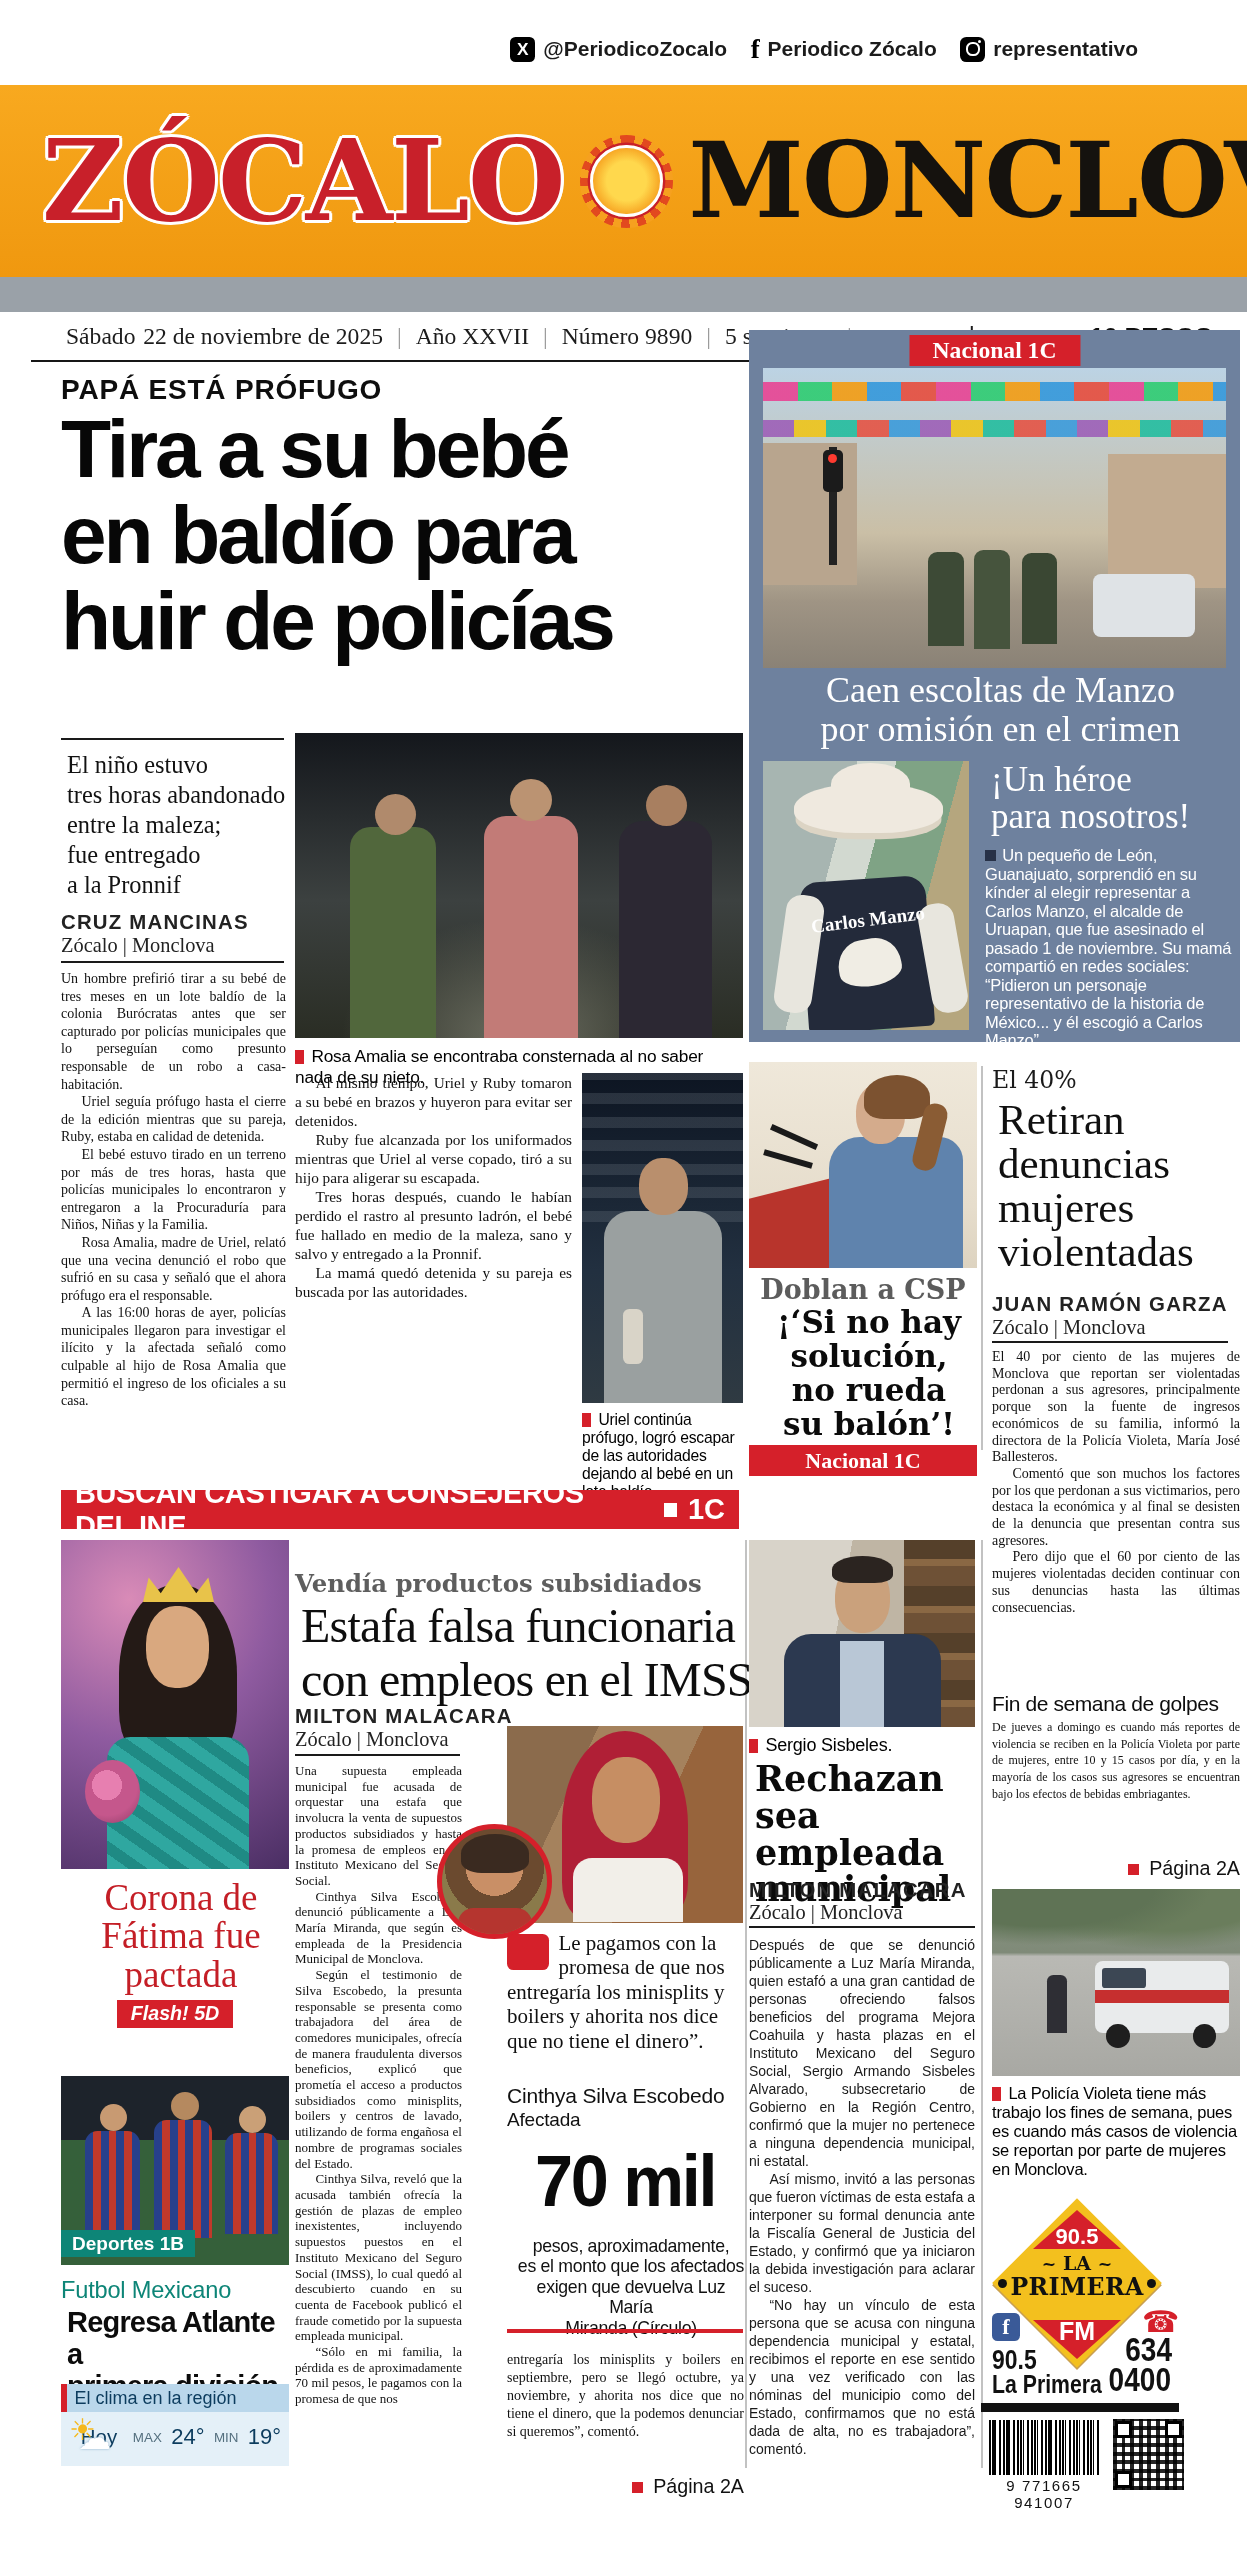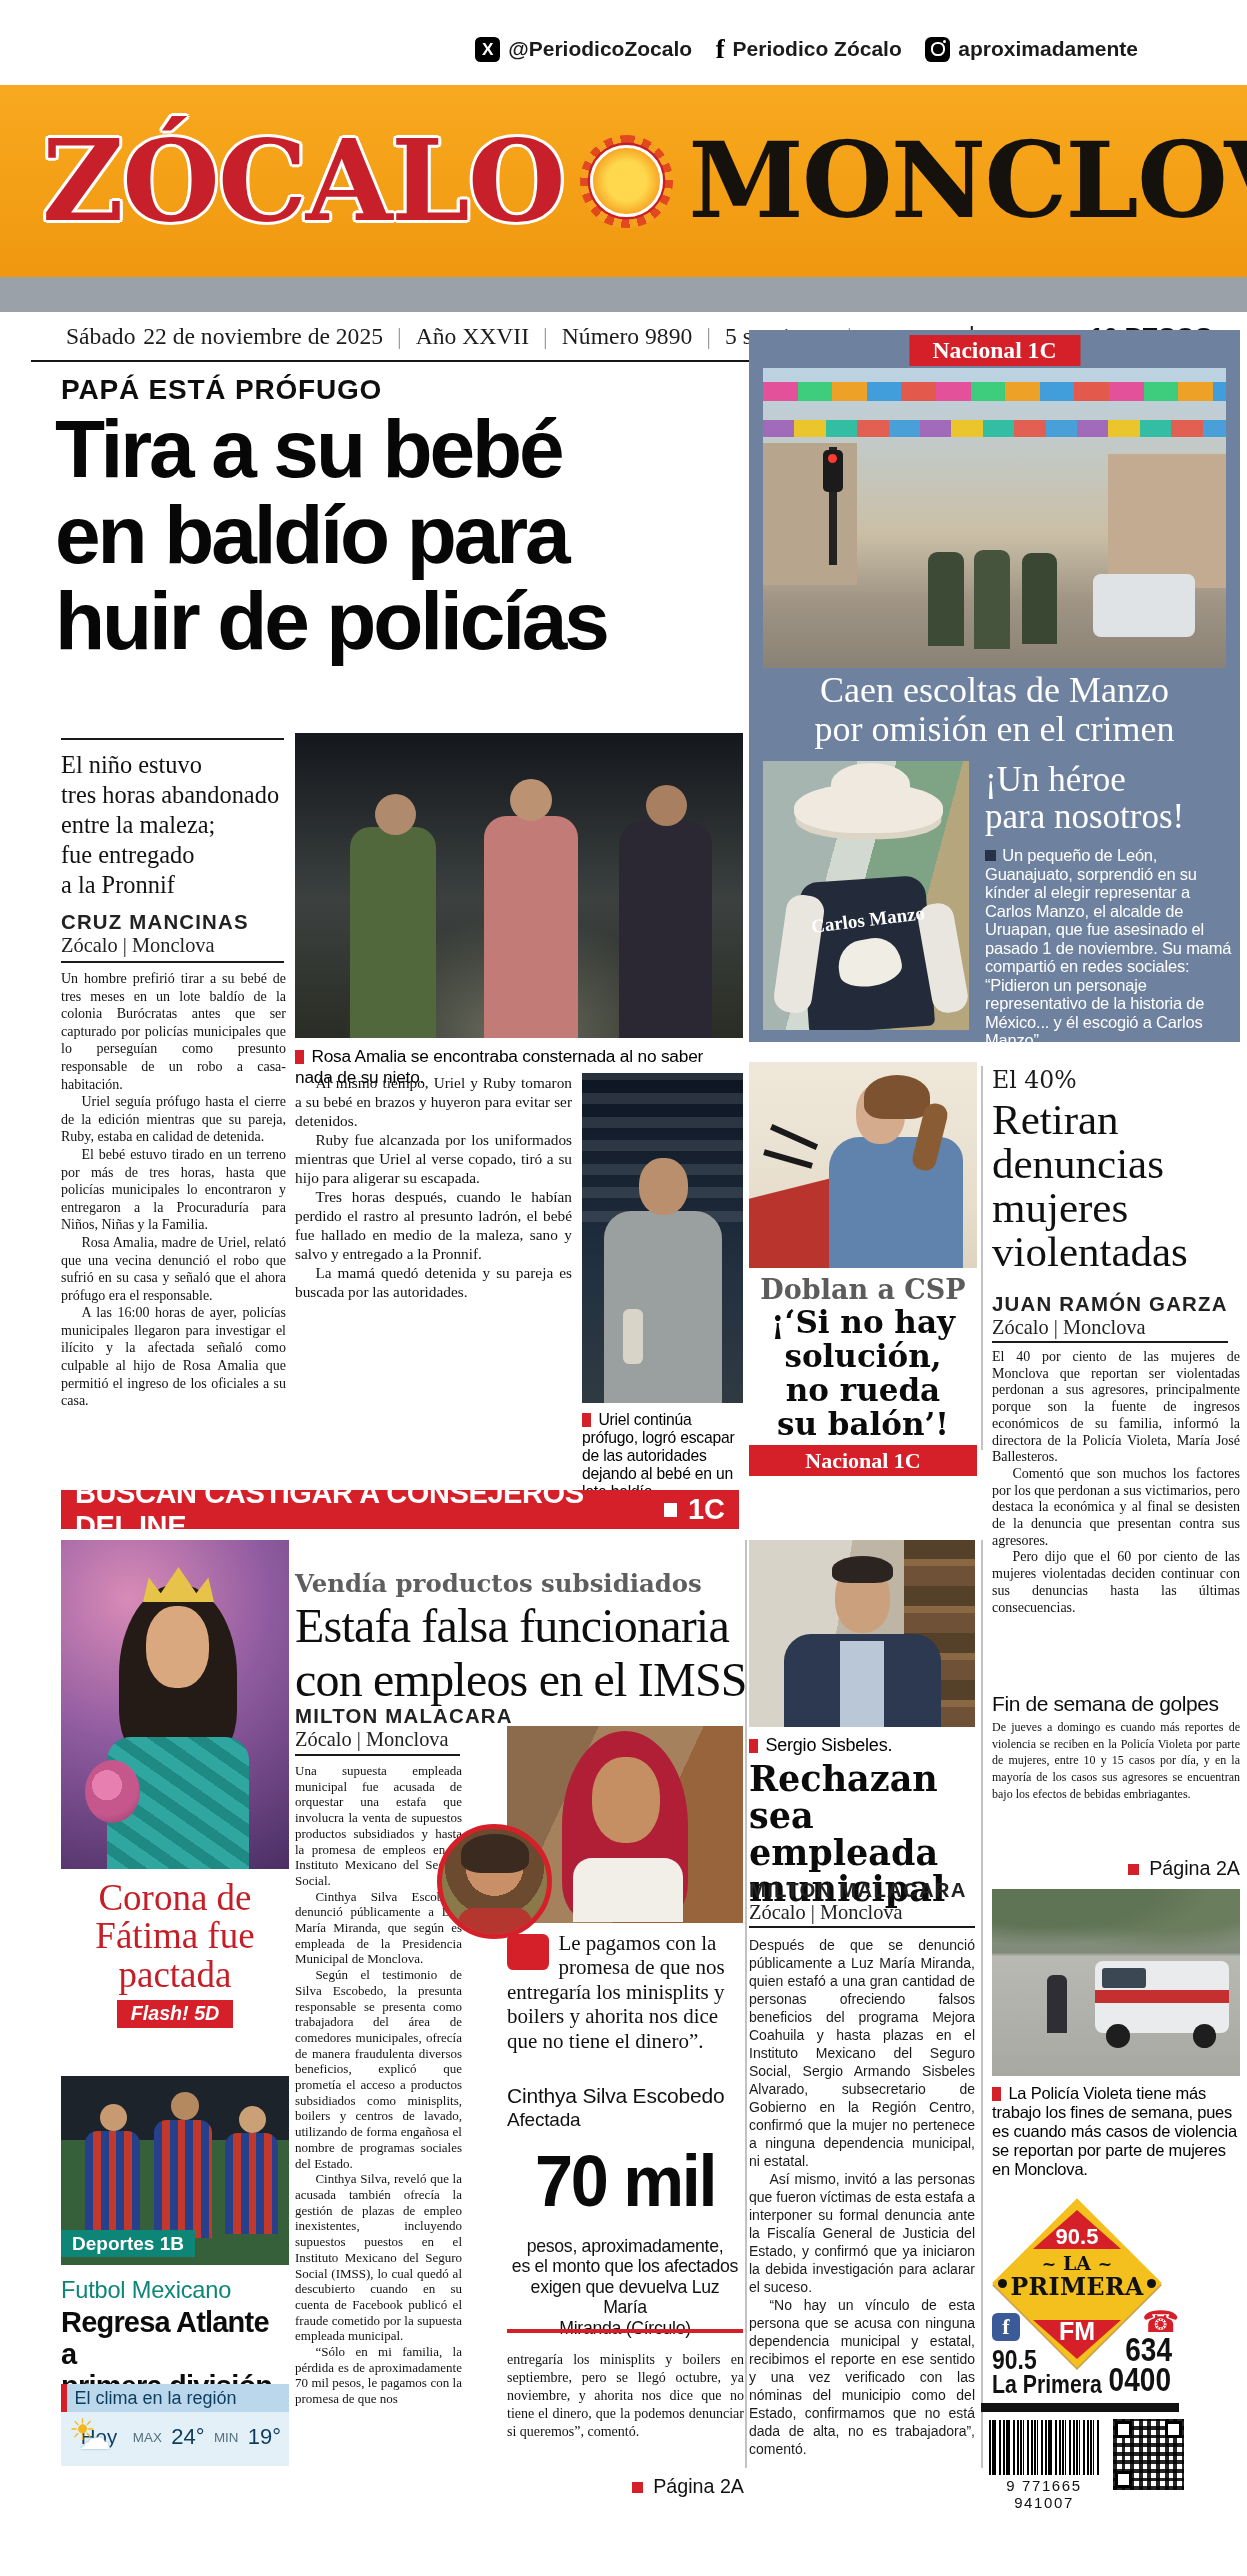--- a/index.html
+++ b/index.html
@@ -8,21 +8,21 @@
   .abs{position:absolute;}
   .sans{font-family:"Liberation Sans",sans-serif;}
   .serif{font-family:"Liberation Serif",serif;}
   .slab{font-family:"DejaVu Serif",serif;}
   .b{font-weight:normal;}
   .x9{font-weight:900;}
   .just{text-align:justify;}
   .ctr{text-align:center;}
   .white{color:#fff;}
   .clip{overflow:hidden;}
-  .pre{white-space:pre-line;}
+  .pre{white-space:pre-line;margin-left:6px;}
   .bodytext p{margin:0;text-indent:20.4px;}
   .bodytext p:first-child{text-indent:0;}
   .photo{position:absolute;overflow:hidden;}
   .sqr{display:inline-block;width:9.4px;height:13.4px;background:#d5202a;margin-right:7px;vertical-align:-1.6px;}
   .cap{font-family:"Liberation Sans",sans-serif;font-weight:normal;color:#000000;letter-spacing:-0.2px;}
   .byl{font-family:"Liberation Sans",sans-serif;font-weight:bold;letter-spacing:1.2px;font-size:20.4px;color:#222;}
   .org{font-size:20.4px;color:#222;}
   .brule{height:1.6px;background:#1a1a1a;}
   .vrule{width:1.6px;background:#c2c2c2;}
   .redtag{background:#d5202a;color:#fff;font-family:"Liberation Serif",serif;font-weight:bold;}
@@ -40,21 +40,21 @@
     </span>
     <span style="display:flex;align-items:center;gap:7.9px;">
       <span style="font-family:'Liberation Serif',serif;font-size:27px;font-weight:900;color:#000;">f</span>
       <span>Periodico Zócalo</span>
     </span>
     <span style="display:flex;align-items:center;gap:7.9px;">
       <span style="position:relative;display:inline-block;width:25px;height:25px;background:#000;border-radius:6.3px;">
         <span style="position:absolute;inset:5.5px;border:2.4px solid #fff;border-radius:6.3px;"></span>
         <span style="position:absolute;top:3.1px;right:3.9px;width:3.1px;height:3.1px;background:#fff;border-radius:50%;"></span>
       </span>
-      <span>aproximadamente</span>
+      <span>representativo</span>
     </span>
   </div>
 
   <div class="abs" style="top:85px;left:0;width:1248px;height:192px;background:linear-gradient(180deg,#f8a91f,#f0980f);display:flex;align-items:center;padding:0 42px;box-sizing:border-box;gap:15.7px;">
     <span class="slab x9" style="font-size:112px;color:#c8202a;letter-spacing:-1.6px;line-height:1;
                  text-shadow:-3.1px 0 #fff,3.1px 0 #fff,0 -3.1px #fff,0 3.1px #fff,-2.4px -2.4px #fff,2.4px 2.4px #fff,2.4px -2.4px #fff,-2.4px 2.4px #fff;">ZÓCALO</span>
     <span style="position:relative;display:inline-block;width:93px;height:93px;border-radius:50%;flex:0 0 auto;
                  background:repeating-conic-gradient(#e2491f 0deg 11deg,#f6a01f 11deg 22deg);">
       <span style="position:absolute;inset:10.2px;border-radius:50%;border:3.9px solid #fff;
                    background:radial-gradient(circle,#ffd84d 0 42%,#f6a01f 75%,#e2491f 100%);box-shadow:0 0 0 2.4px #c8202a;"></span>

